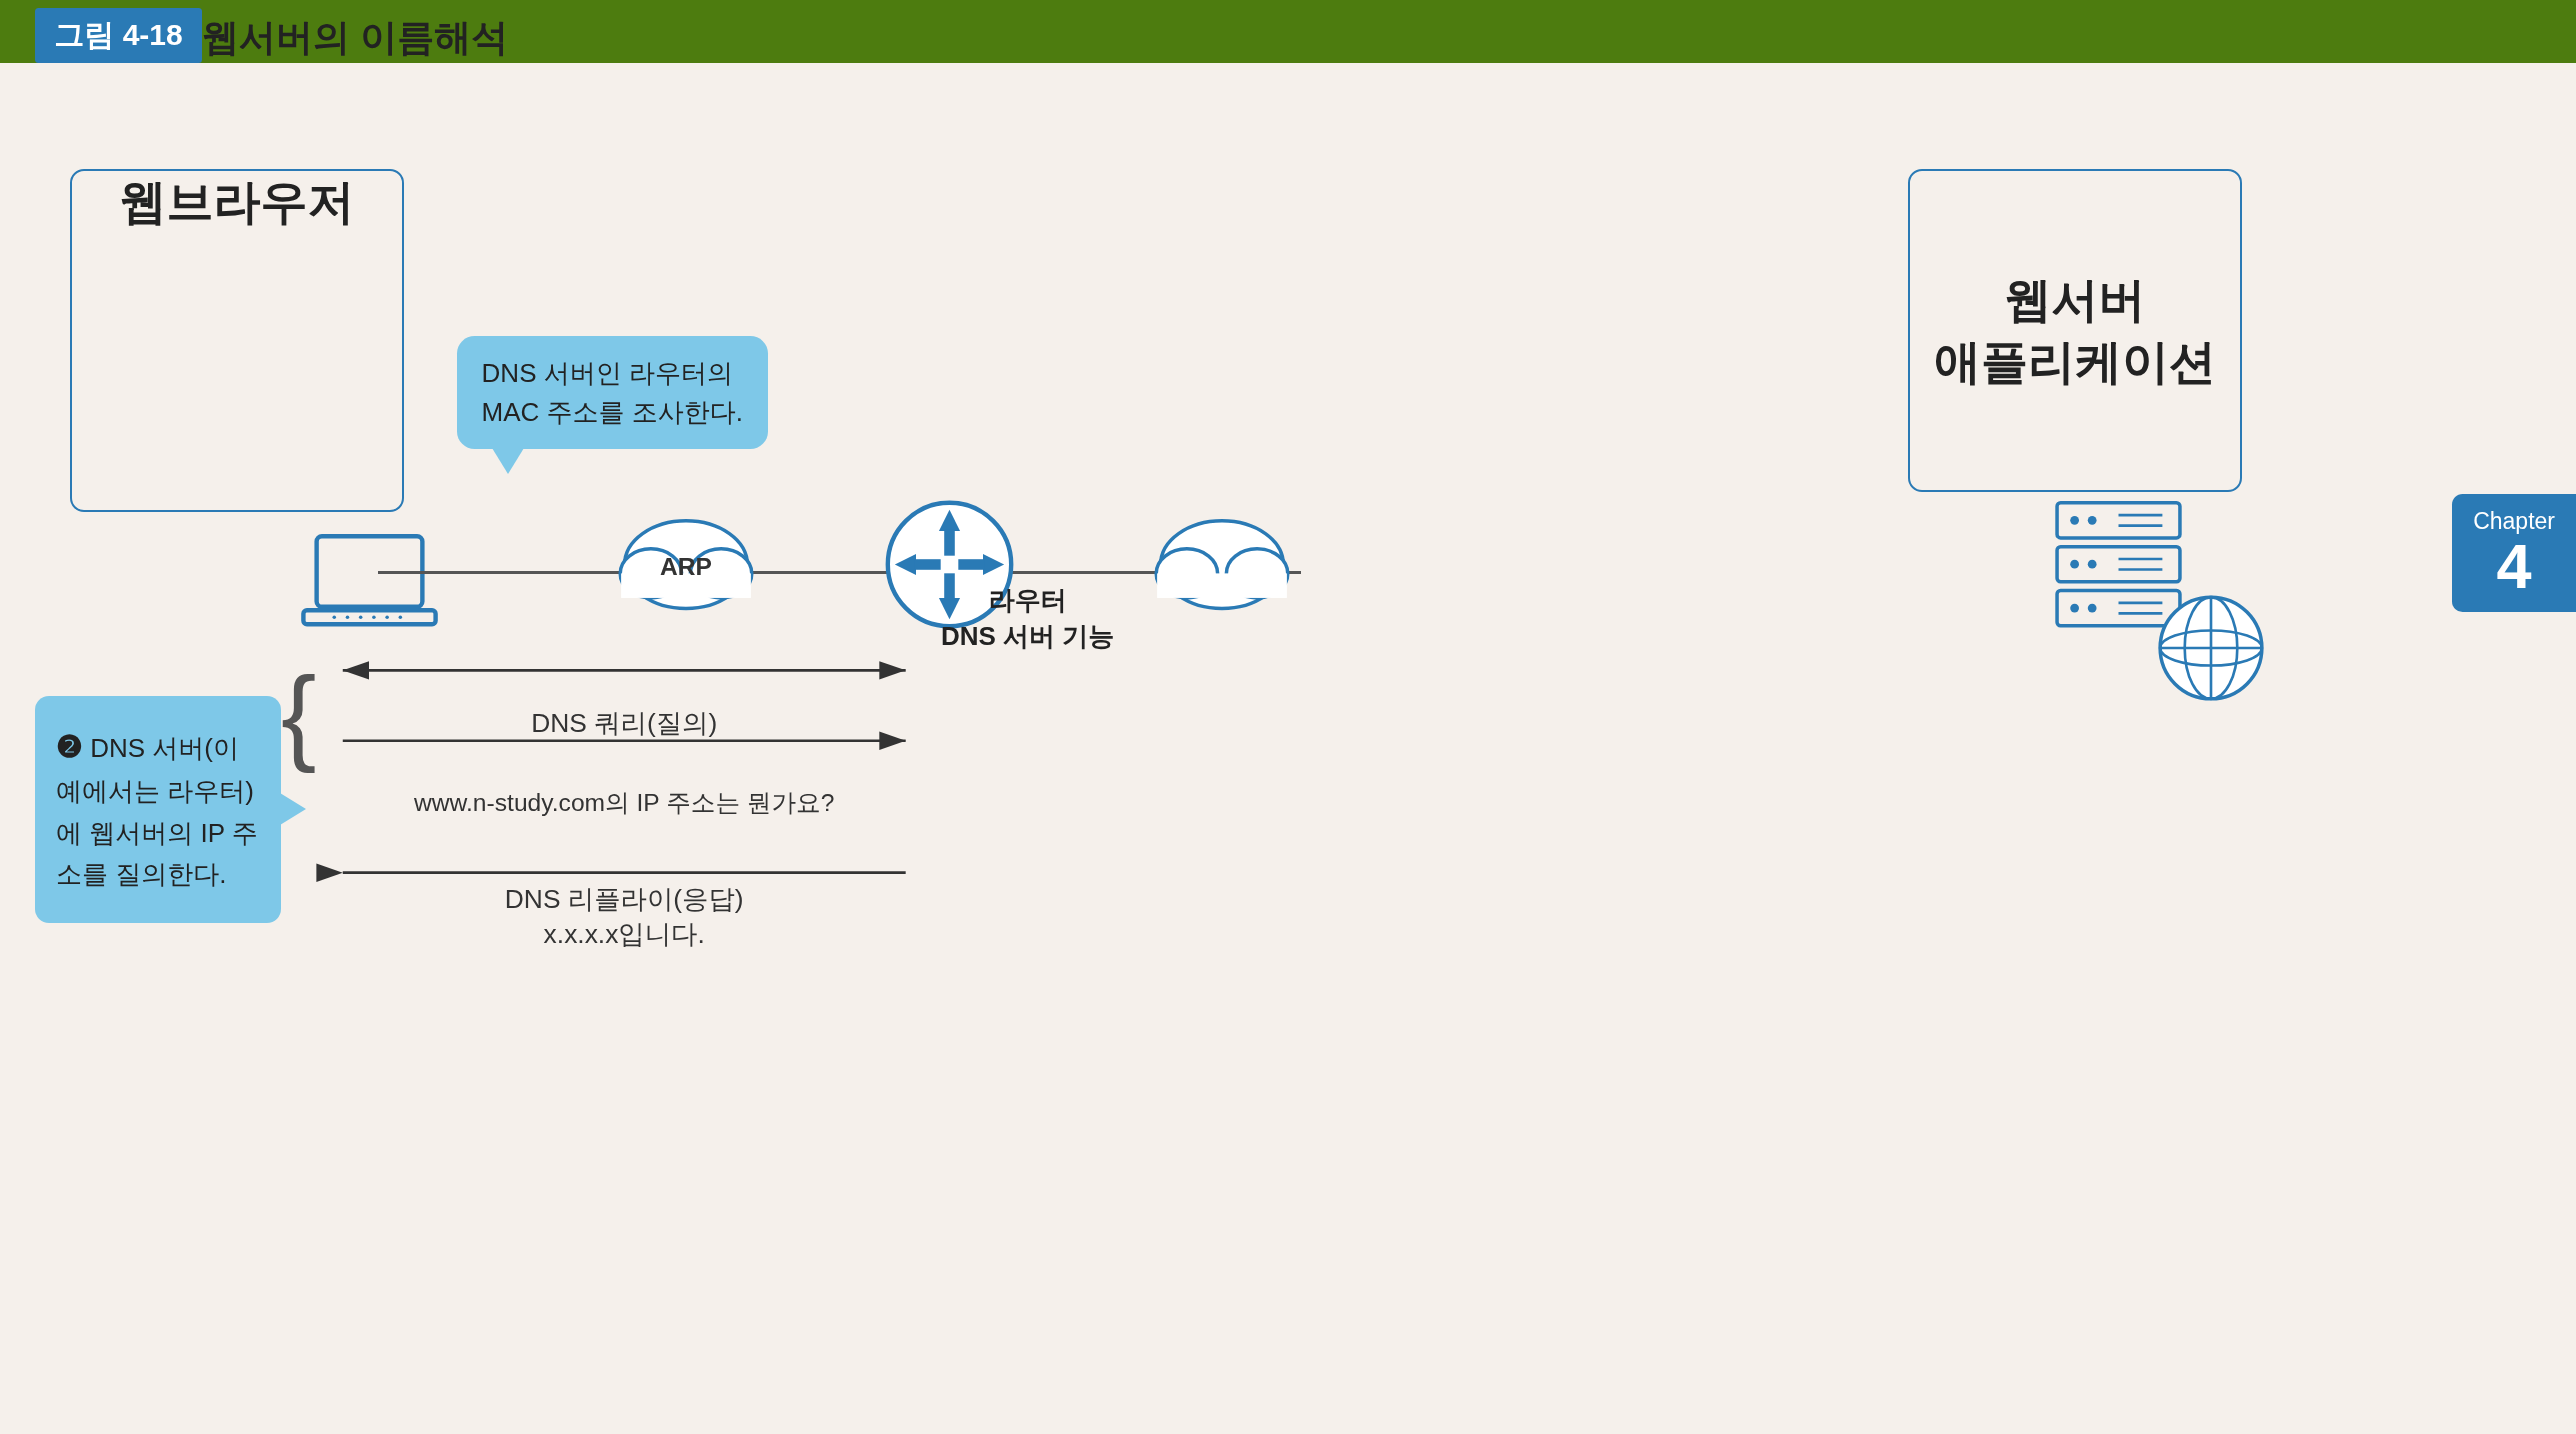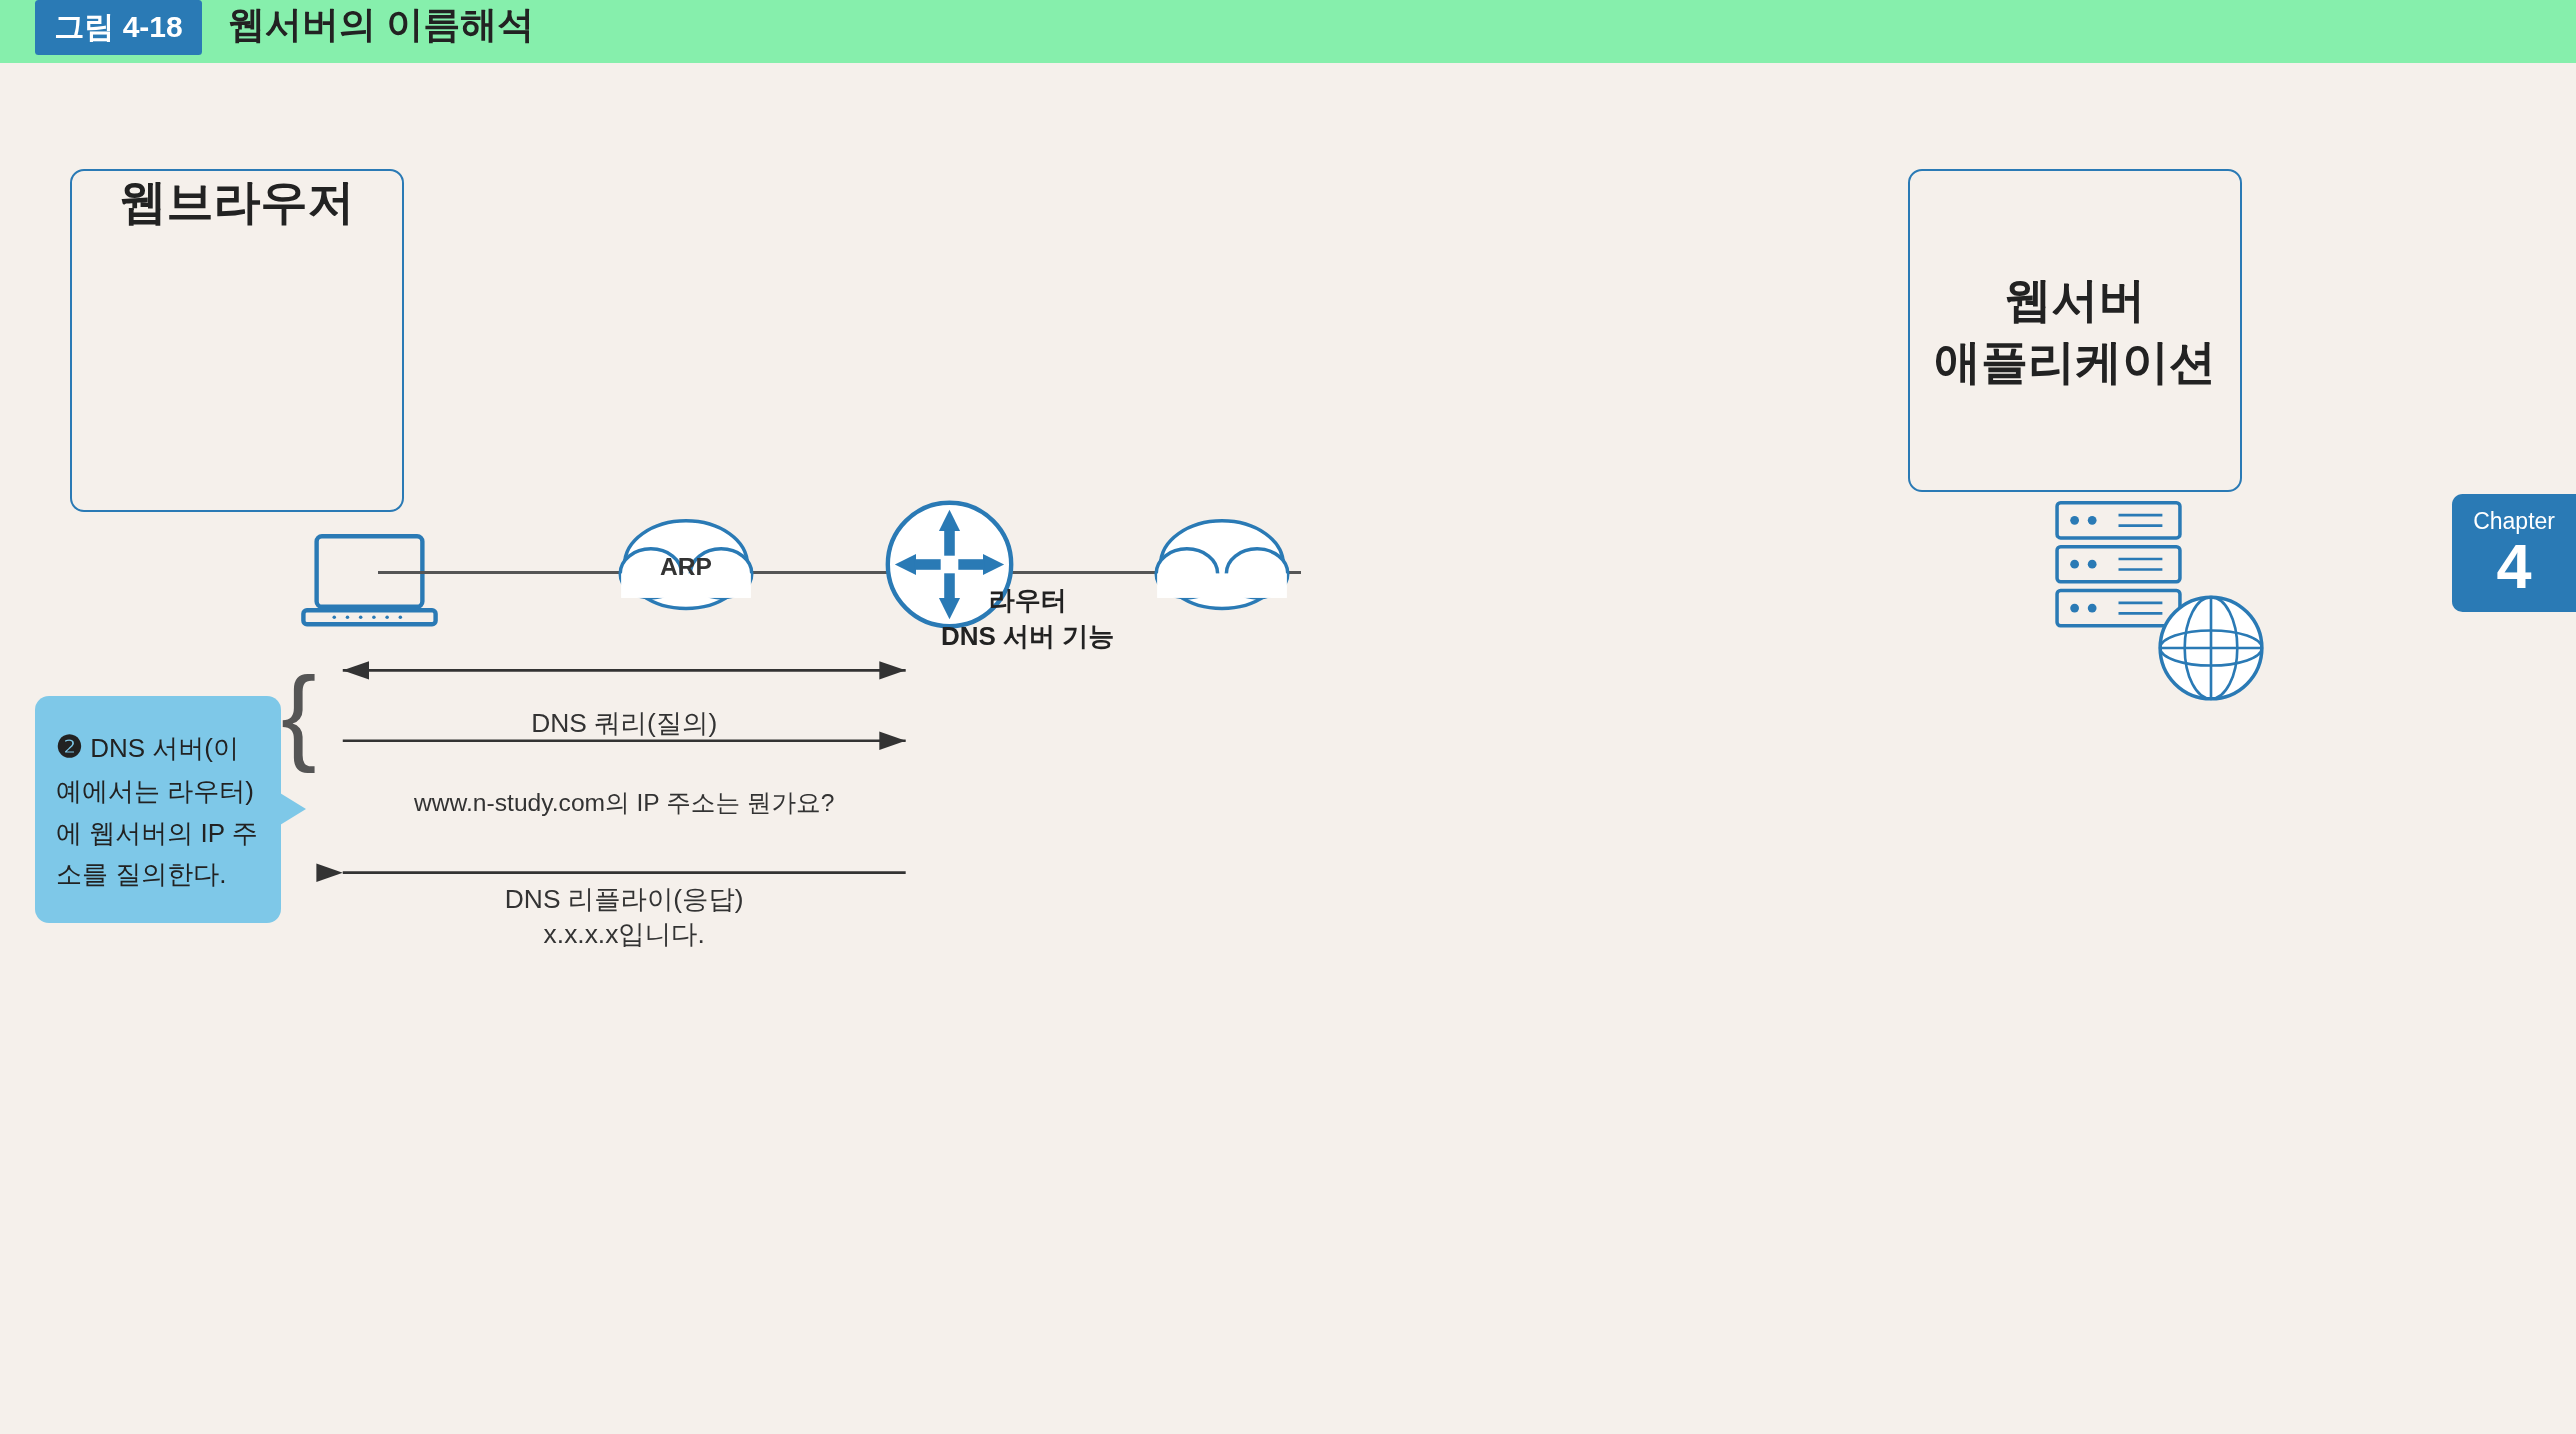--- a/index.html
+++ b/index.html
@@ -8,25 +8,24 @@
       height: 1434px;
       background: #f5f0eb;
       font-family: 'Malgun Gothic', 'Apple SD Gothic Neo', sans-serif;
       position: relative;
       overflow: hidden;
     }
 
     
     .header-bar {
       display: flex;
-      align-items: flex-start;
-      background: #86efac;
+      align-items: flex-end;
+      background: #4d7c0f;
       height: 63px;
       padding: 0 35px;
-      gap: 26px;
     }
     .header-tag {
       background: #2a7ab5;
       color: white;
       font-size: 30px;
       font-weight: bold;
       padding: 7px 19.3px;
       border-radius: 3.5px;
     }
     .header-title {
@@ -288,20 +287,24 @@
   </div>
 
   <div class="web-server-box">
     <div class="web-server-label">
       <span>웹서버</span><br>
       <span>애플리케이션</span>
     </div>
   </div>
 
 
+  <div class="bubble-dns-mac">
+    <span>DNS 서버인 라우터의</span><br>
+    <span>MAC 주소를 조사한다.</span>
+  </div>
 
   <div class="laptop-icon">
     <svg width="141" height="106" viewBox="0 0 160 120">
 
       <rect x="20" y="8" width="120" height="80" rx="6" ry="6" fill="none" stroke="#2a7ab5" stroke-width="5"></rect>
 
       <rect x="5" y="92" width="150" height="16" rx="4" ry="4" fill="none" stroke="#2a7ab5" stroke-width="5"></rect>
 
       <circle cx="40" cy="100" r="2" fill="#2a7ab5"></circle>
       <circle cx="55" cy="100" r="2" fill="#2a7ab5"></circle>

